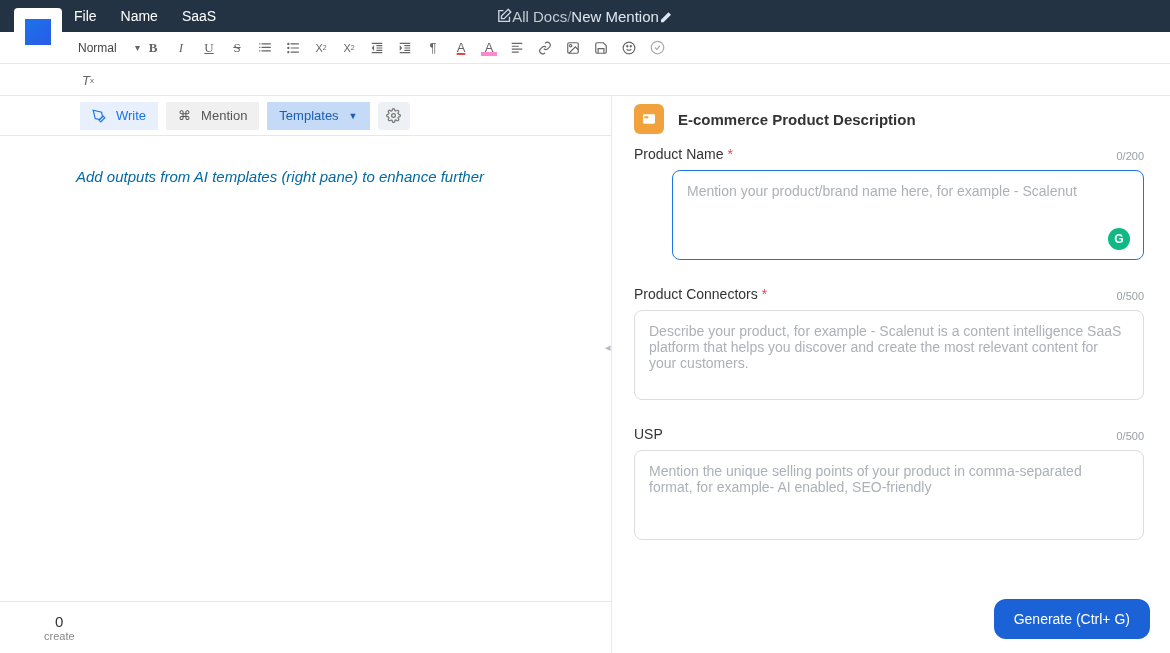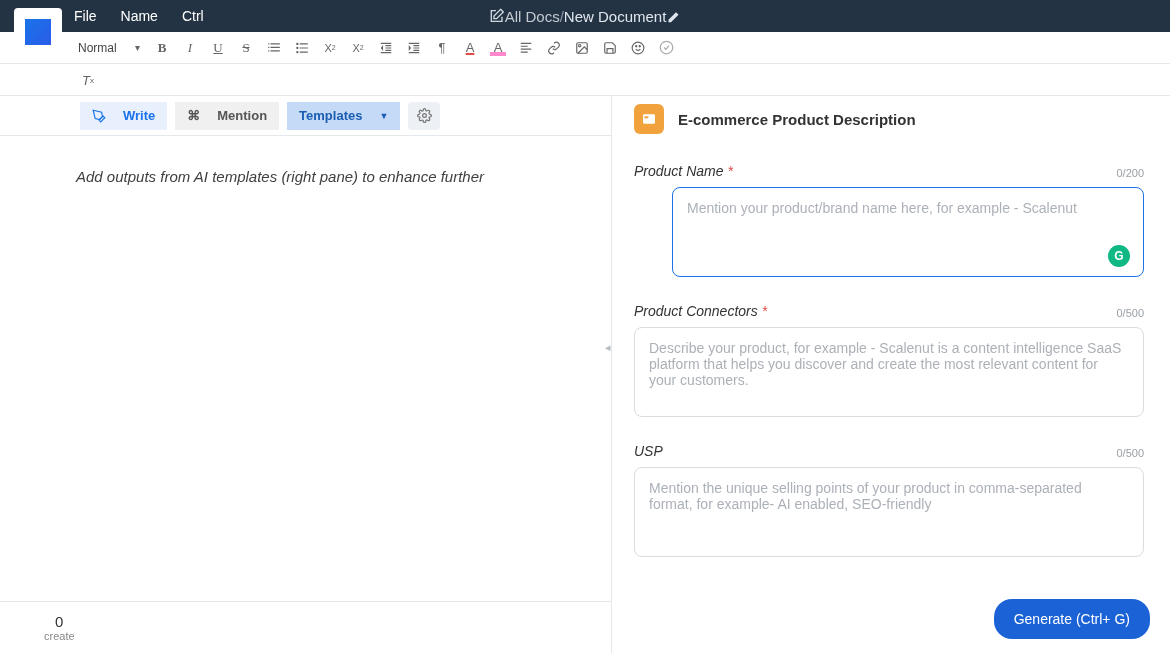--- a/index.html
+++ b/index.html
@@ -8,91 +8,91 @@
     .topbar { height: 32px; background: #243343; display: flex; align-items: center; padding-left: 10px; color: #fff; }
     .logo { width: 48px; height: 48px; background: #fff; border-radius: 4px; position: absolute; top: 8px; left: 14px; display:flex; align-items:center; justify-content:center; z-index: 20;}
     .logo-sq { width: 26px; height: 26px; background: linear-gradient(135deg,#1a73e8,#2a5ce8); }
     .menus { margin-left: 64px; display: flex; gap: 24px; font-size: 14px; }
     .menus span { cursor: pointer; }
     .bread { position: absolute; left: 50%; transform: translateX(-50%); display:flex; align-items:center; font-size:15px; color:#dfe6ee;}
     .bread .all { color:#c4cbd3; cursor:pointer;}
     .bread .slash { color:#8b98a6;}
     
     .toolbar { position:absolute; top:32px; left:0; right:0; height:64px; background:#fff; border-bottom:1px solid #e4e7eb; z-index:5;}
-    .tb-row1 { height:32px; display:flex; align-items:center; padding-left:78px; gap:14px; border-bottom:1px solid #e4e7eb;}
+    .tb-row1 { height:32px; display:flex; align-items:center; padding-left:78px; gap:5px; border-bottom:1px solid #e4e7eb;}
     .style-sel { font-size:12px; color:#444; width:62px; display:flex; justify-content:space-between; align-items:center;}
     .arrow-vert { font-size:10px; color:#666;}
     .tb-icons { display:flex; gap:12px; color:#666;}
     .tbi { width:16px; height:16px; display:flex; align-items:center; justify-content:center; font-size:13px; cursor:pointer;}
     .bold { font-weight:bold; font-family:serif; }
     .ital { font-style:italic; font-family:serif; }
     .und { text-decoration:underline; font-family:serif;}
     .strk { text-decoration:line-through; font-family:serif;}
     
     .tb-row2 { height:32px; display:flex; align-items:center; padding-left:80px;}
     .tb-row2 .cf { font-size:13px; color:#666; position:relative;}
     
     .subbar { position:absolute; top:96px; left:0; height:40px; width:611px; border-bottom:1px solid #e4e7eb; display:flex; align-items:center; padding-left:80px; gap:8px;}
-    .chip { height:28px; padding:0 12px; display:flex; align-items:center; gap:17px; border-radius:0; background:#e8f0fe; color:#1a73e8; font-size:13px; cursor:pointer;font-weight:bold;}
+    .chip { height:28px; padding:0 12px; display:flex; align-items:center; gap:10px; border-radius:0; background:#e8f0fe; color:#1a73e8; font-size:13px; cursor:pointer;}
     .chip.instruct { background:#f0f0f0; color:#555;}
     .chip.conn { background:#c4daf7; color:#1a5db3;}
     .gear-chip { width:32px; height:28px; background:#edf0f4; border-radius:4px; display:flex; align-items:center; justify-content:center; color:#666; cursor:pointer;}
     
     .editor { position:absolute; top:136px; left:0; width:611px; bottom:52px; padding:32px 20px 0 76px;}
-    .placeholder { color:#404040; font-style:italic; font-size:15px;}
+    .placeholder { color:#0369a1; font-style:italic; font-size:15px;}
     
     .footer { position:absolute; bottom:0; left:0; width:611px; height:52px; border-top:1px solid #e4e7eb; display:flex; align-items:center; justify-content:flex-start; padding-left:44px;}
     .wc { text-align:center; font-size:13px; color:#333;}
     .wc .n { font-size:15px;}
     .wc .w { font-size:11px; color:#888;}
     
     .divider-v { position:absolute; top:32px; left:611px; width:1px; bottom:0; background:#e4e7eb;}
     .drag-h { position:absolute; top:340px; left:602px; width:20px; height:14px; display:flex; align-items:center; justify-content:center; color:#b5bcc4; font-size:11px; cursor:ew-resize;}
     
     .rpane { position:absolute; top:32px; left:612px; right:0; bottom:0; padding:22px 26px 0 22px; background:#fff;}
     .backlink { font-size:19px; color:#333; font-weight:500; cursor:pointer; margin-bottom:28px;}
-    .tpl-h { display:flex; align-items:center; gap:14px; margin-bottom:29px;}
+    .tpl-h { display:flex; align-items:center; gap:14px; margin-bottom:12px;}
     .tpl-ico { width:30px; height:30px; background:#f1a23c; border-radius:6px; display:flex; align-items:center; justify-content:center; color:#fff; font-size:12px;}
     .tpl-name { font-size:15px; font-weight:600; color:#333;}
     
     .fld { margin-bottom:22px;}
     .fld-h { display:flex; justify-content:space-between; align-items:flex-end; margin-bottom:8px;}
-    .fld-lbl { font-size:14px; color:#333;font-style:italic;}
+    .fld-lbl { font-size:14px; color:#333;}
     .star { color:#e24a4a;}
     .fld-cnt { font-size:11px; color:#9aa0a6;}
     .ta { width:100%; border:1px solid #dadce0; border-radius:8px; padding:12px 14px; font-size:14px; resize:none; outline:none; font-family:inherit;}
     .ta.active { border:1.5px solid #1a73e8;}
     .ta::placeholder { color:#acb1b8;}
     .ta1-wrap { position:relative;padding-left:38px;}
     .grammarly { position:absolute; right:14px; bottom:14px; width:22px; height:22px; background:#0fb884; border-radius:50%; display:flex; align-items:center; justify-content:center; color:#fff; font-size:12px; font-weight:bold;}
     
-    .gen-btn { position:absolute; right:20px; bottom:14px; background:#1a62d6; color:#fff; border:none; border-radius:18px; padding:12px 20px; font-size:14px; font-weight:500; cursor:pointer;margin-top:8px;}
+    .gen-btn { position:absolute; right:20px; bottom:14px; background:#1a62d6; color:#fff; border:none; border-radius:12px; padding:12px 20px; font-size:14px; font-weight:500; cursor:pointer;margin-top:8px;}
     
     svg { display:block;}
   </style>
 </head>
 <body>
 
 <div class="topbar">
   <div class="logo">
       <div class="logo-sq"></div>
     </div>
   <div class="menus">
     <span>File</span>
     <span>Name</span>
-    <span>Ctrl</span>
+    <span>SaaS</span>
   </div>
   <div class="bread">
     <svg width="16" height="16" viewBox="0 0 24 24" fill="none" stroke="#cfd8e1" stroke-width="2">
         <path d="M11 4H4v16h16v-7"></path>
         <path d="M18 2l4 4-10 10H8v-4z"></path>
       </svg>
     <span class="all">All Docs</span>
     <span class="slash">/</span>
-    <span>New Document</span>
+    <span>New Mention</span>
     <svg width="15" height="15" viewBox="0 0 24 24" fill="#dfe6ee">
         <path d="M3 17v4h4L19 9l-4-4L3 17z"></path>
       </svg>
   </div>
 </div>
 
 <div class="toolbar">
   <div class="tb-row1">
     <div class="style-sel">
       <span>Normal</span>

